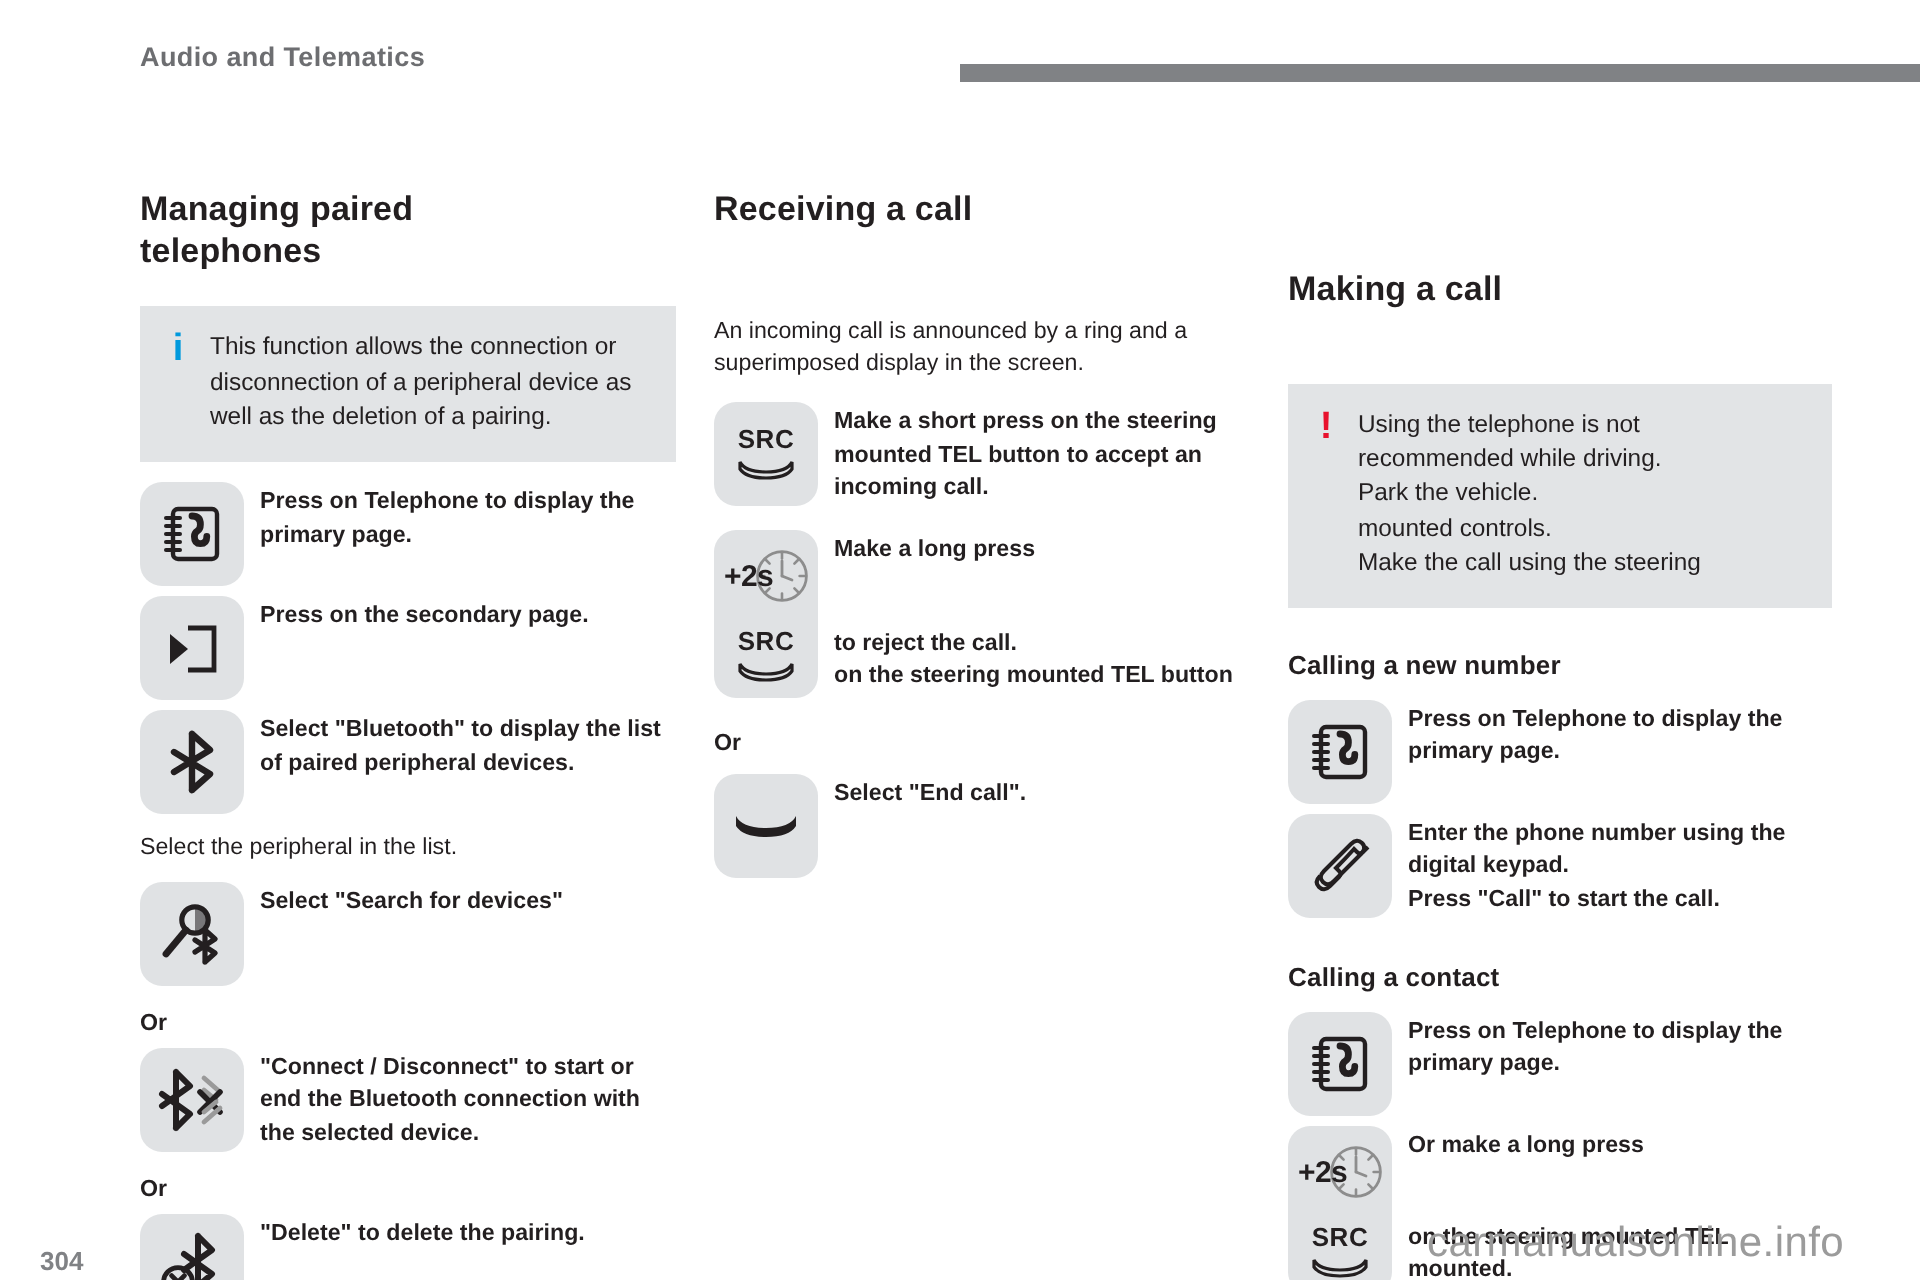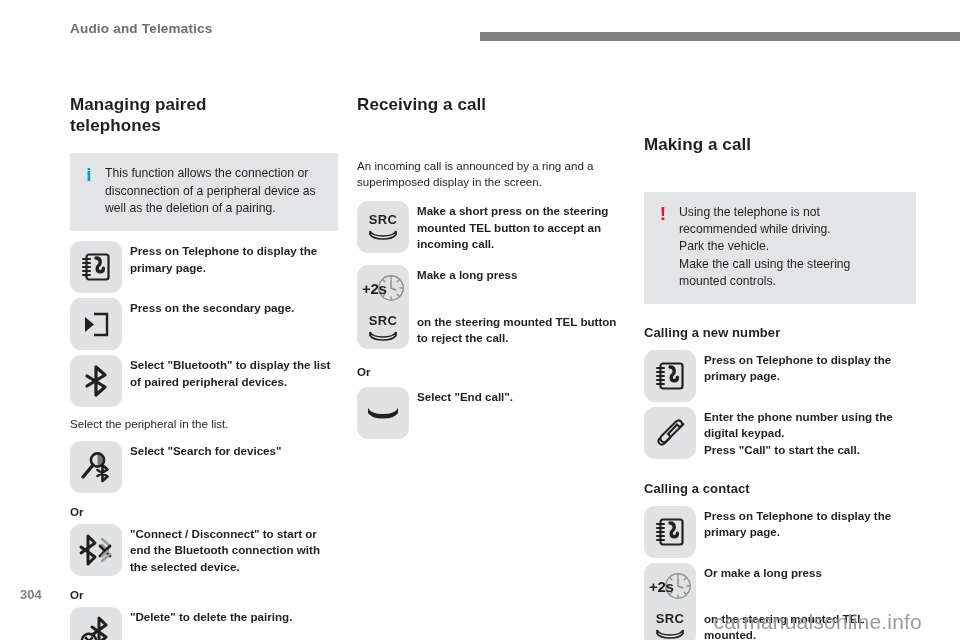--- a/index.html
+++ b/index.html
@@ -88,21 +88,21 @@
     font-size: 15px; font-weight: bold; color:#231f20;
     letter-spacing: -.3px; line-height: 1;
   }
   .clockwrap { position: relative; width: 52px; height: 34px;
                display:flex; align-items:center; justify-content:center;text-decoration:underline; }
   .clockwrap .dial { position:absolute; left: 20px; top: 2px; }
   .clockwrap .lbl  { position:absolute; left: 5px;  top: 9px; }
 
   
   .pageno {
-    position: absolute; left: 20px; top: 587px;
+    position: absolute; left: 20px; top: 623px;
     font-size: 13px; font-weight: bold; color: #808285;
   }
   .watermark {
     position: absolute; right: 14px; bottom: 6px;
     font-size: 21px; color: #9b9b9b; letter-spacing: .2px;
   }
 </style>
 </head>
 <body>
 
@@ -279,22 +279,22 @@
           <div class="srclabel">SRC</div>
           <svg width="30" height="12" viewBox="0 0 30 12">
             <path d="M2 2 q2.5 5 13 5 q10.5 0 13 -5 L28 5.5 q-3 4.5 -13 4.5 q-10 0 -13 -4.5 Z" fill="none" stroke="#231f20" stroke-width="1.6"></path>
           </svg>
         </div>
       </div>
       <div class="rtext">
         <p>Make a long press</p>
         <span class="gap"></span>
         <span class="gap"></span>
+        <p>to reject the call.</p>
         <p>on the steering mounted TEL button</p>
-        <p>to reject the call.</p>
       </div>
     </div>
 
     <div class="or" style="margin-top:16px;">Or</div>
 
     <div class="row" style="margin-top:9px;">
       <div class="ibox">
         <svg width="34" height="16" viewBox="0 0 34 16">
           <path d="M2 3 q3 6 15 6 q12 0 15 -6 L32 8 q-3.5 5.5 -15 5.5 q-11.5 0 -15 -5.5 Z" fill="#231f20"></path>
         </svg>
@@ -308,22 +308,22 @@
   <div class="col col-3">
 
     <div class="sec-title">Making a call</div>
 
     <div class="callout" style="margin-top:36px;">
       <div class="glyph glyph-warn">!</div>
       <div class="ctext">
         <p>Using the telephone is not</p>
         <p>recommended while driving.</p>
         <p>Park the vehicle.</p>
+        <p>mounted controls.</p>
         <p>Make the call using the steering</p>
-        <p>mounted controls.</p>
       </div>
     </div>
 
     <div class="sub-title" style="margin-top:21px;">Calling a new number</div>
 
     <div class="row" style="margin-top:9px;">
       <div class="ibox">
         <svg width="34" height="34" viewBox="0 0 34 34">
           <rect x="7.5" y="4.5" width="22" height="25" rx="2.5" fill="none" stroke="#231f20" stroke-width="2.2"></rect>
           <g stroke="#231f20" stroke-width="2" stroke-linecap="round">

